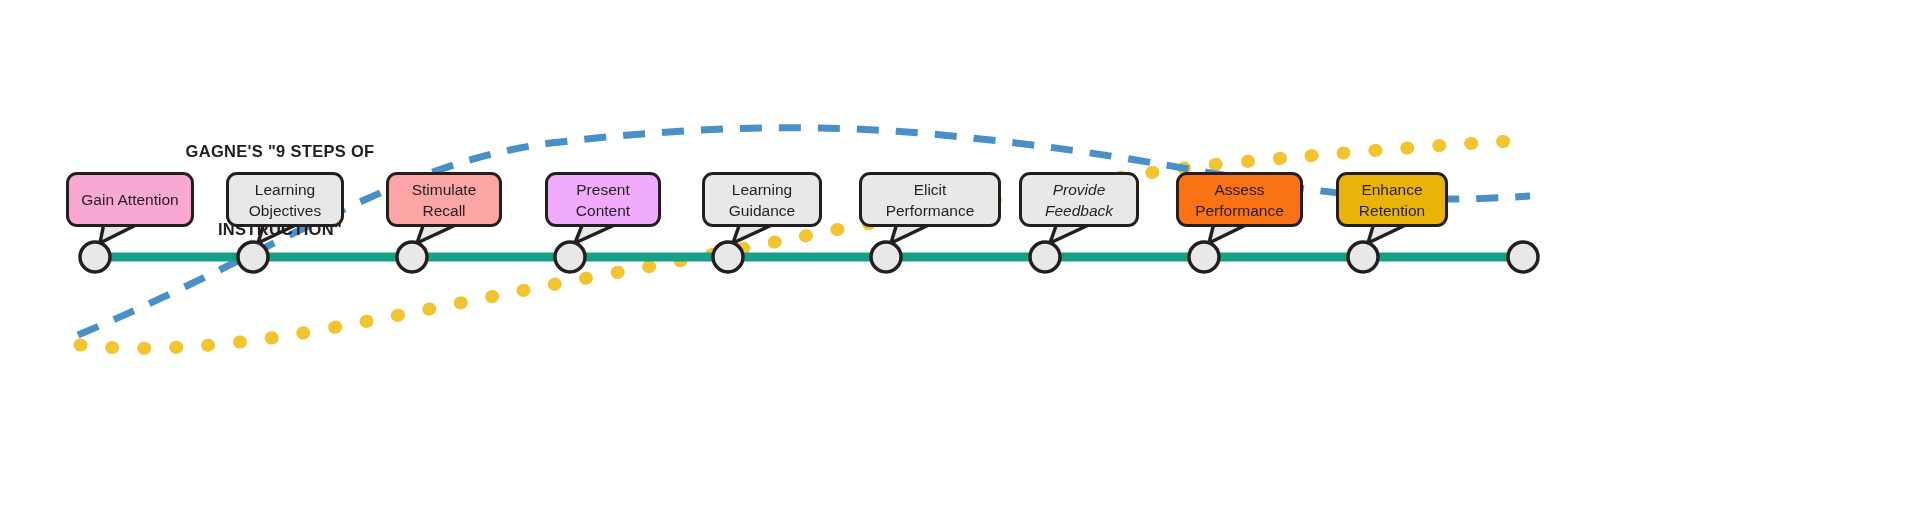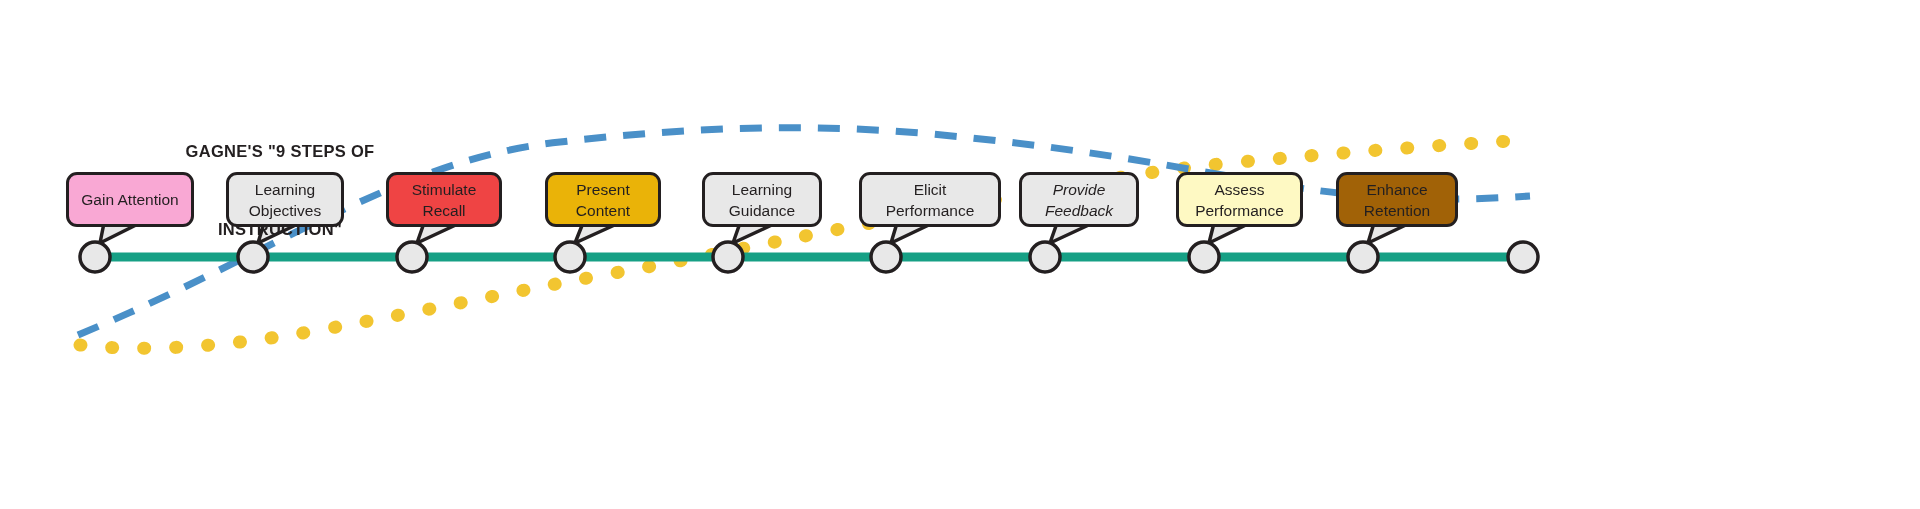--- a/index.html
+++ b/index.html
@@ -105,43 +105,43 @@
   </div>
 
   <div id="steps-container">
       <div class="step-box" style="left: 66px; top: 172px; width: 128px; background: #f9a8d4; border-color: rgb(35, 31, 32); color: rgb(35, 31, 32);">
         <span class="label">Gain Attention</span>
       </div>
       <div class="step-box" style="left: 226px; top: 172px; width: 118px; background: rgb(232, 232, 232); border-color: rgb(35, 31, 32); color: rgb(35, 31, 32);">
         <span class="label">Learning
 Objectives</span>
       </div>
-      <div class="step-box" style="left: 386px; top: 172px; width: 116px; background: #ef4444; border-color: rgb(35, 31, 32); color: rgb(35, 31, 32);">
+      <div class="step-box" style="left: 386px; top: 172px; width: 116px; background: #fca5a5; border-color: rgb(35, 31, 32); color: rgb(35, 31, 32);">
         <span class="label">Stimulate
 Recall</span>
       </div>
-      <div class="step-box" style="left: 545px; top: 172px; width: 116px; background: #eab308; border-color: rgb(35, 31, 32); color: rgb(35, 31, 32);">
+      <div class="step-box" style="left: 545px; top: 172px; width: 116px; background: #f0abfc; border-color: rgb(35, 31, 32); color: rgb(35, 31, 32);">
         <span class="label">Present
 Content</span>
       </div>
       <div class="step-box" style="left: 702px; top: 172px; width: 120px; background: rgb(232, 232, 232); border-color: rgb(35, 31, 32); color: rgb(35, 31, 32);">
         <span class="label">Learning
 Guidance</span>
       </div>
       <div class="step-box" style="left: 859px; top: 172px; width: 142px; background: rgb(232, 232, 232); border-color: rgb(35, 31, 32); color: rgb(35, 31, 32);">
         <span class="label">Elicit
 Performance</span>
       </div>
       <div class="step-box" style="left: 1019px; top: 172px; width: 120px; background: rgb(232, 232, 232); border-color: rgb(35, 31, 32); color: rgb(35, 31, 32); font-style: italic;">
         <span class="label">Provide
 Feedback</span>
       </div>
-      <div class="step-box" style="left: 1176px; top: 172px; width: 127px; background: #fef9c3; border-color: rgb(35, 31, 32); color: rgb(35, 31, 32);">
+      <div class="step-box" style="left: 1176px; top: 172px; width: 127px; background: #f97316; border-color: rgb(35, 31, 32); color: rgb(35, 31, 32);">
         <span class="label">Assess
 Performance</span>
       </div>
-      <div class="step-box" style="left: 1336px; top: 172px; width: 122px; background: #a16207; border-color: rgb(35, 31, 32); color: rgb(35, 31, 32);">
+      <div class="step-box" style="left: 1336px; top: 172px; width: 112px; background: #eab308; border-color: rgb(35, 31, 32); color: rgb(35, 31, 32);">
         <span class="label">Enhance
 Retention</span>
       </div>
     </div>
 
 </div>
 
 </body></html>

